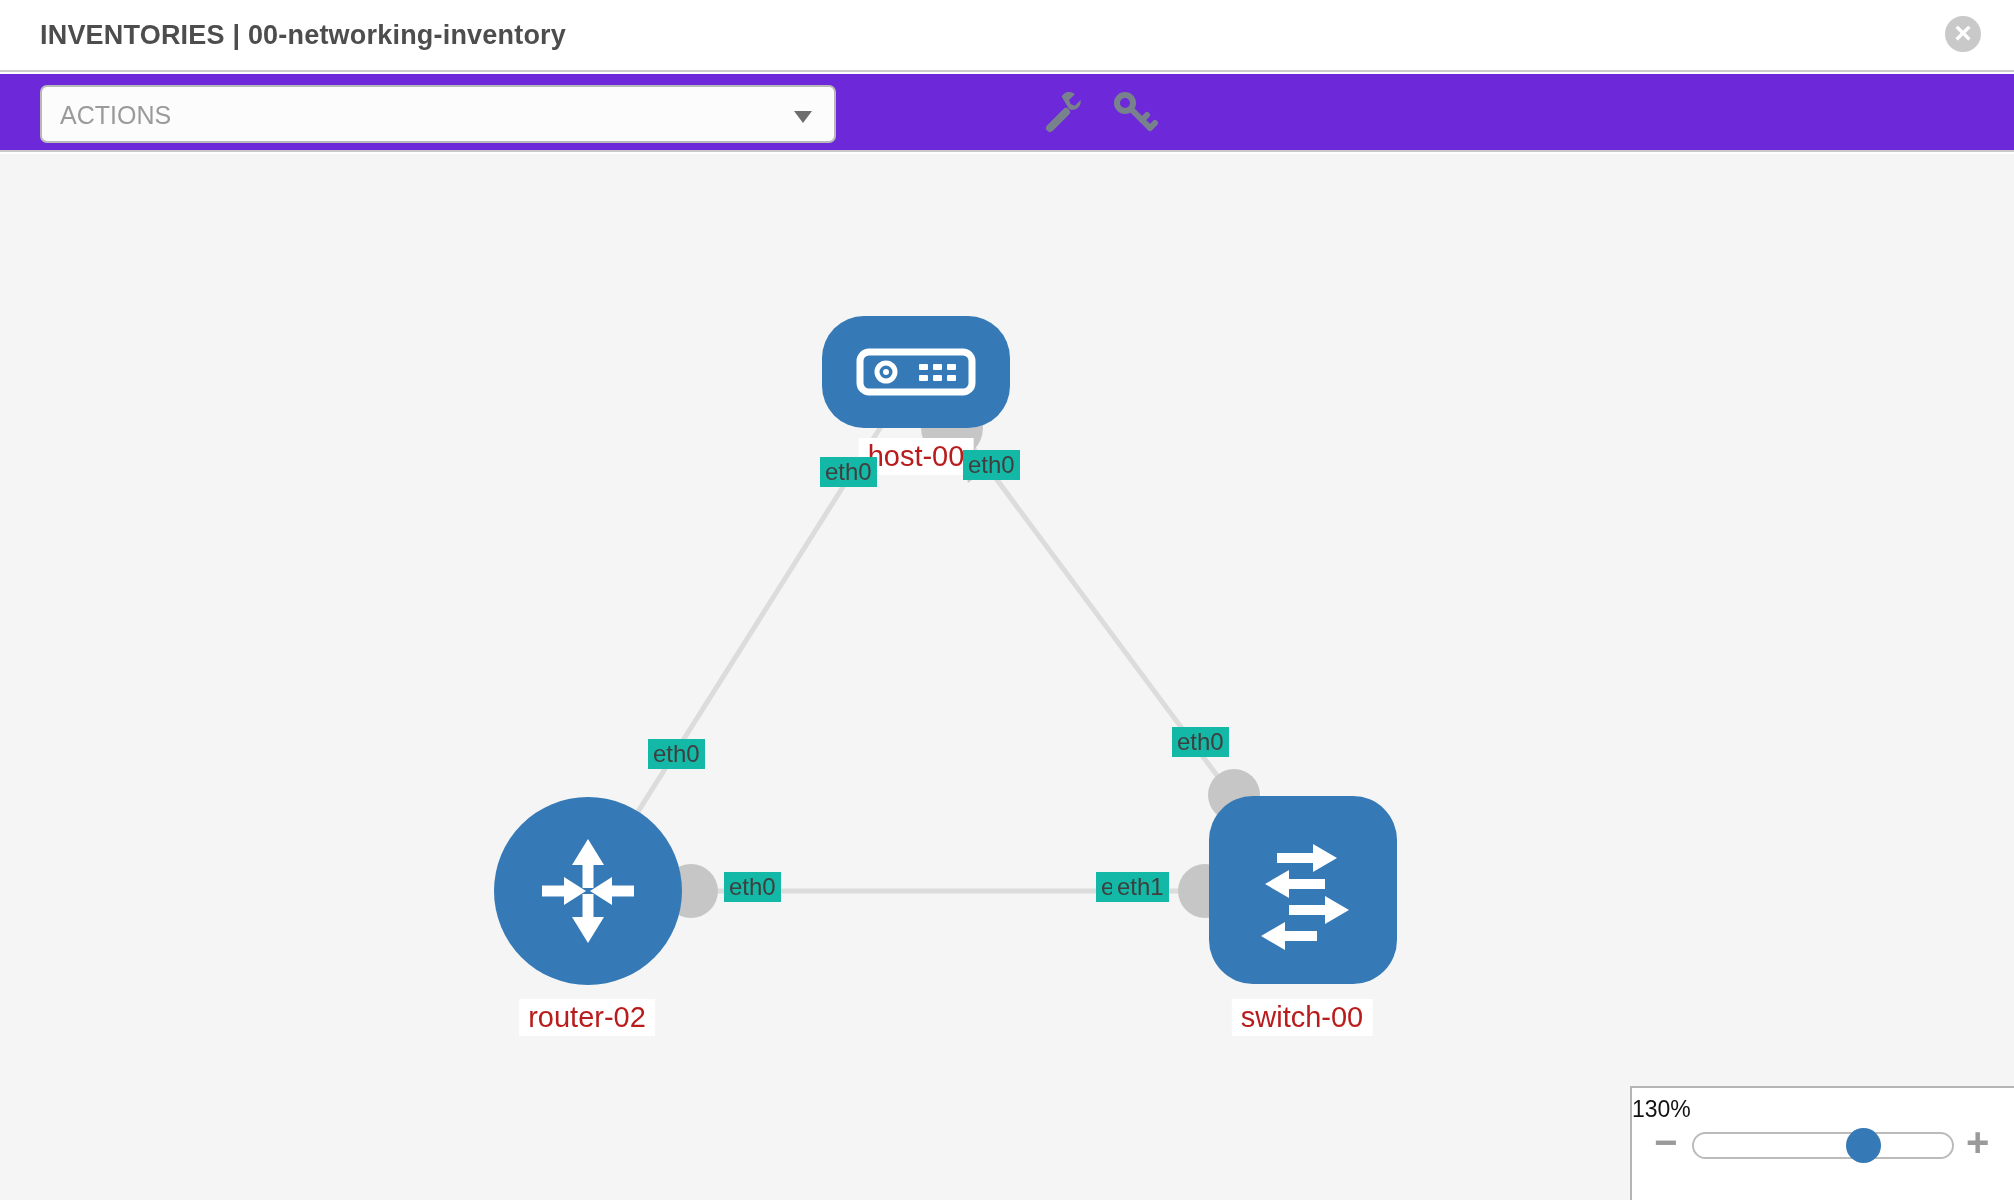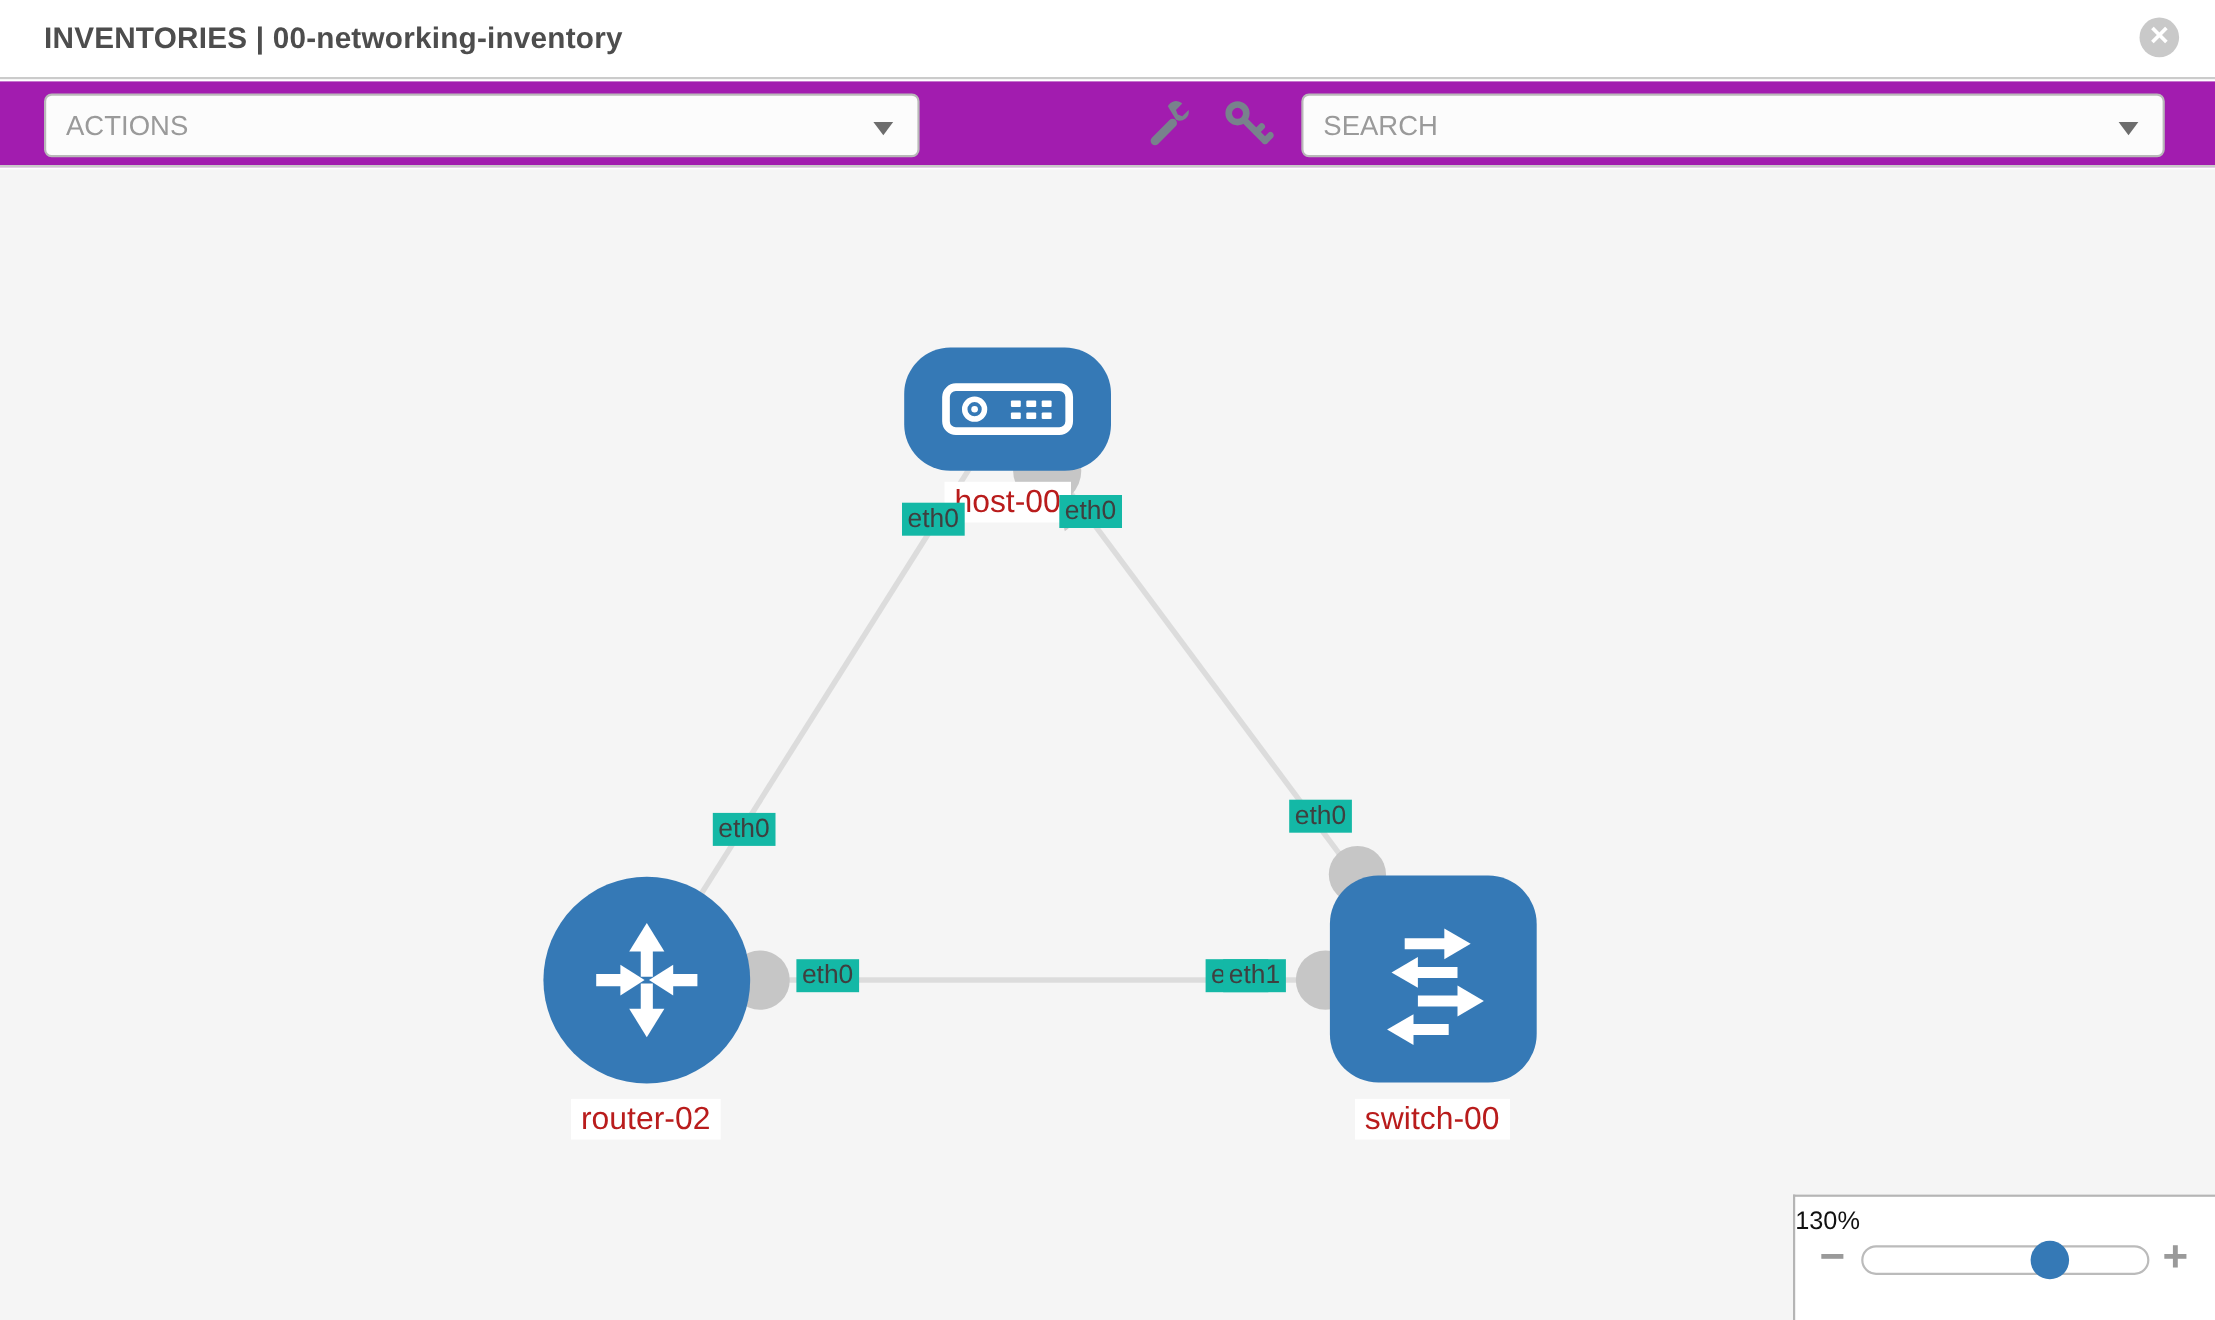--- a/index.html
+++ b/index.html
@@ -10,21 +10,21 @@
   .topbar { position:absolute; left:0; top:0; width:2014px; height:72px;
     background:#ffffff; border-bottom:2px solid #cbcbcb; }
   .page-title { position:absolute; left:40px; top:20px; font-size:27px;
     font-weight:700; color:#4d4d4d; letter-spacing:.2px; }
   .close-btn { position:absolute; left:1945px; top:16px; width:36px; height:36px;
     border-radius:50%; background:#c9c9c9; color:#ffffff; font-size:30px;
     font-weight:700; line-height:33px; text-align:center; cursor:pointer; }
 
   
   .toolbar { position:absolute; left:0; top:74px; width:2014px; height:78px;
-    background:#a21caf; border-bottom:2px solid #c9c9c9; }
+    background:#6d28d9; border-bottom:2px solid #c9c9c9; }
   .select-box { position:absolute; top:11px; height:58px; background:#fcfcfc;
     border:2px solid #b9b9b9; border-radius:7px; cursor:pointer; }
   .select-box .sel-label { position:absolute; left:18px; top:14px;
     font-size:25px; color:#9a9a9a; }
   .caret { position:absolute; right:22px; top:24px; width:0; height:0;
     border-left:9px solid transparent; border-right:9px solid transparent;
     border-top:12px solid #6d6d6d; }
   .actions-box { left:40px; width:796px; }
   .search-box  { left:1183px; width:785px; }
   .tool-icon { position:absolute; top:14px; width:48px; height:48px; cursor:pointer; }
@@ -102,24 +102,20 @@
     <svg width="48" height="48" viewBox="0 0 48 48">
       <circle cx="15" cy="15" r="8" fill="none" stroke="#78828c" stroke-width="6"></circle>
       <g stroke="#78828c" stroke-width="6" stroke-linecap="round">
         <path d="M21,21 L40,40"></path>
         <path d="M32,32 L37,27"></path>
         <path d="M40,40 L45,35"></path>
       </g>
     </svg>
   </div>
 
-  <div class="select-box search-box">
-    <span class="sel-label">SEARCH</span>
-    <span class="caret"></span>
-  </div>
 </div>
 
 <div class="canvas">
 
   <svg class="links-layer" width="2014" height="1046">
     <g stroke="#dcdcdc" stroke-width="5">
       <line x1="916" y1="217" x2="588" y2="737"></line>
       <line x1="916" y1="217" x2="1303" y2="737"></line>
       <line x1="588" y1="737" x2="1303" y2="737"></line>
     </g>

